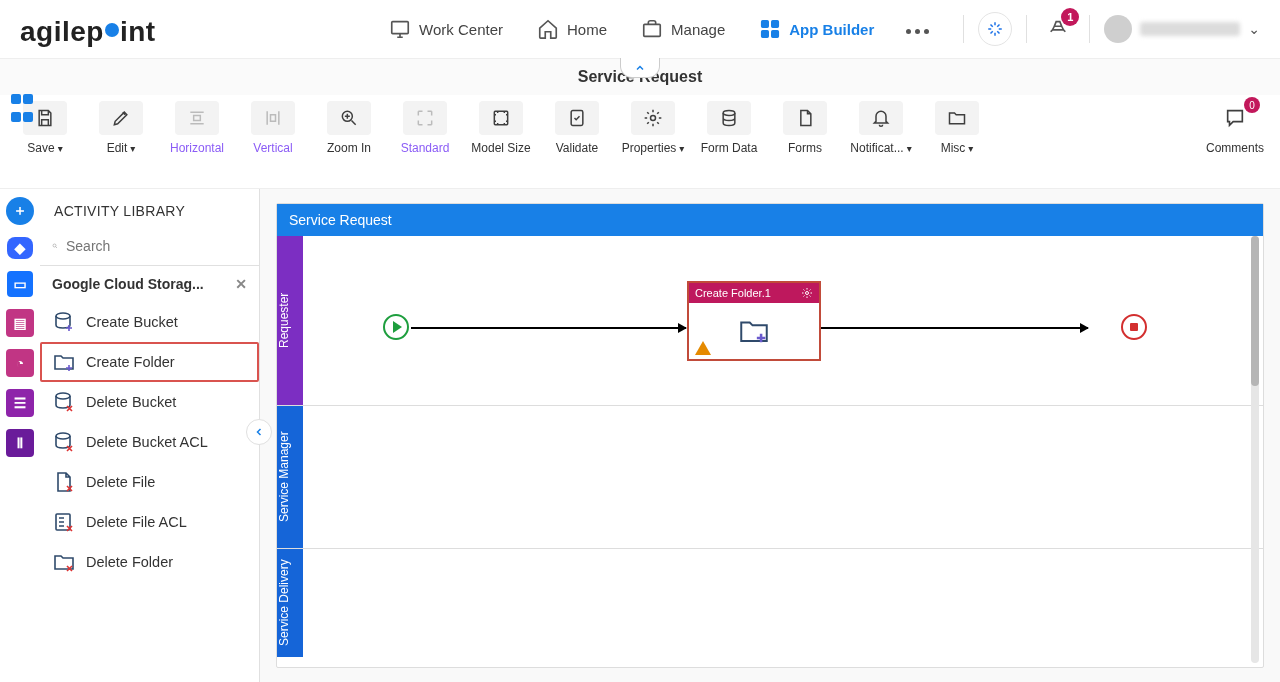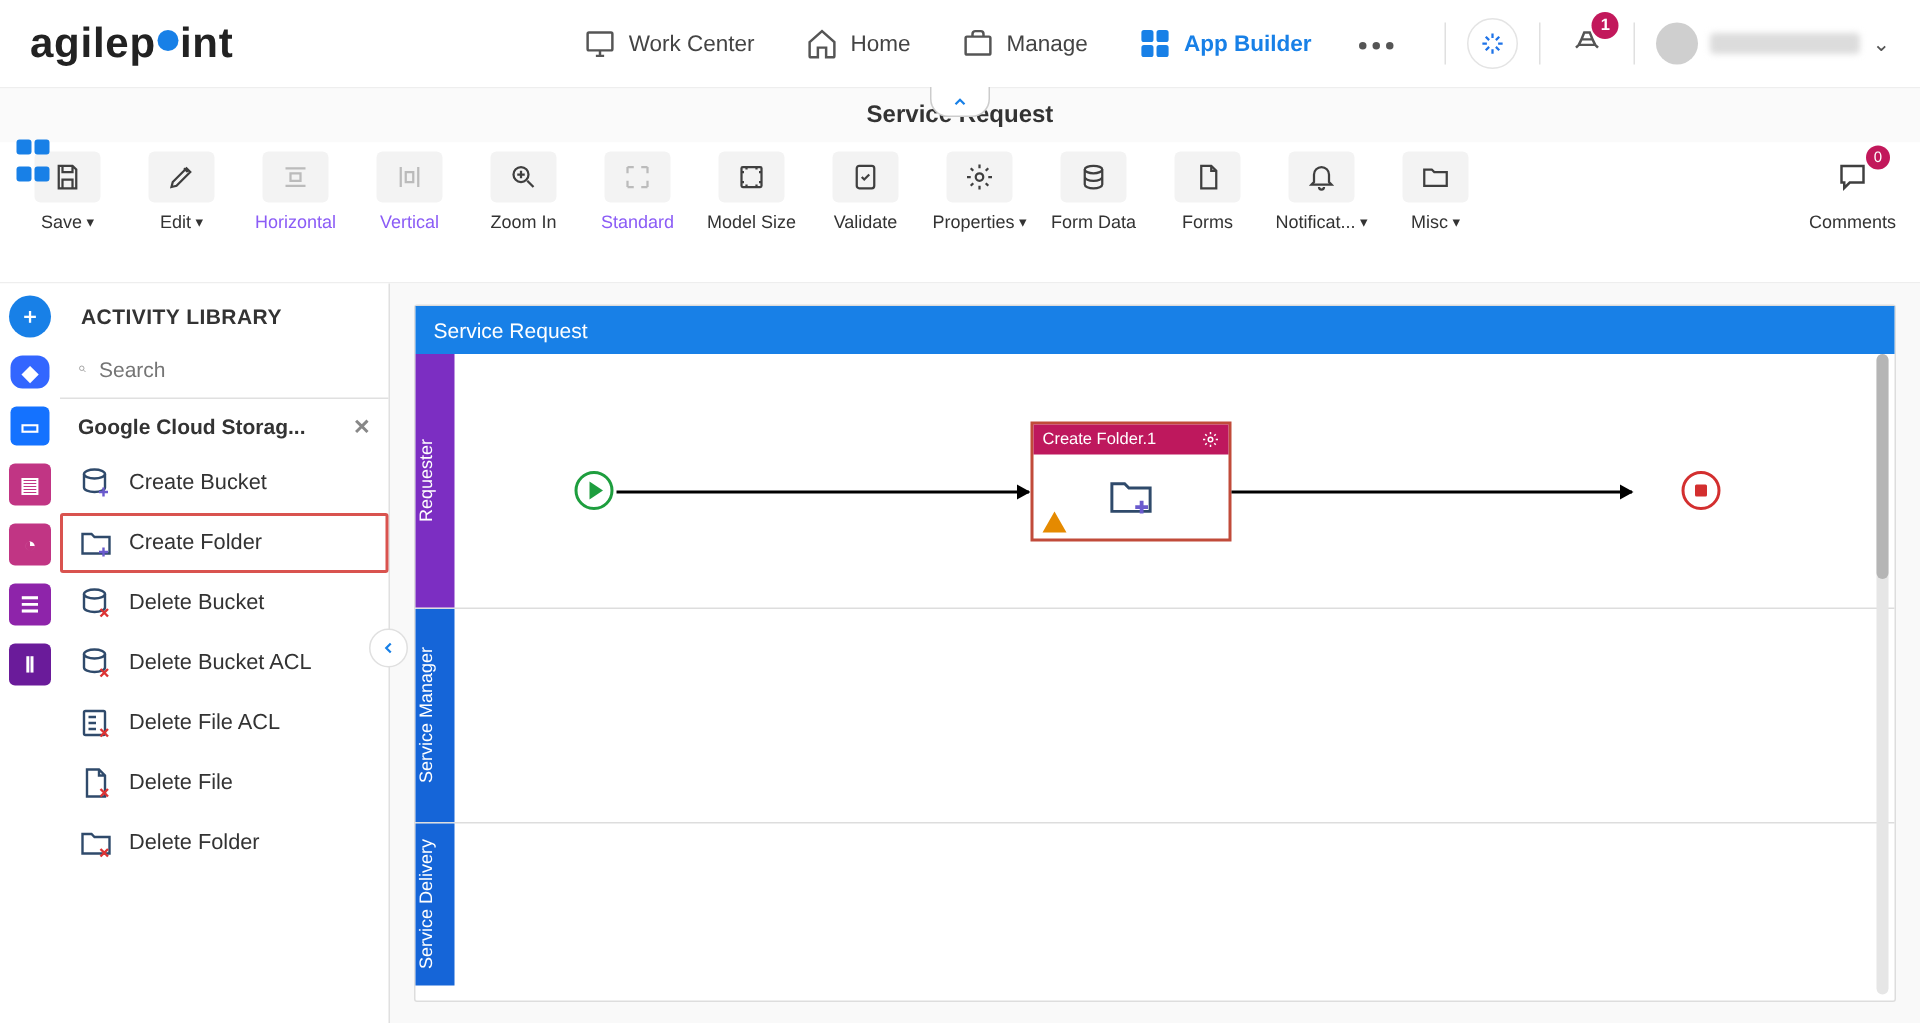--- a/index.html
+++ b/index.html
@@ -11,21 +11,21 @@
     --red: #d9534f;
     --green: #1e9e3e;
     --purple: #7c2ec2;
     --magenta: #c13584;
     --badge: #c2185b;
   }
   * { box-sizing: border-box; margin: 0; padding: 0; font-family: Arial, Helvetica, sans-serif; }
   body { width: 1280px; height: 682px; overflow: hidden; background: #fff; color: var(--text); position: relative; }
 
   
-  .topbar { height: 58px; display: flex; align-items: center; padding: 0 20px; }
+  .topbar { height: 58px; display: flex; align-items: flex-end; padding: 10px 20px; }
   .logo { font-size: 28px; font-weight: 700; letter-spacing: 0.5px; color: #222; display: flex; align-items: center; }
   .logo .dot { width: 14px; height: 14px; background: var(--primary); border-radius: 50%; margin: 0 1px; position: relative; top: -2px; }
   .nav { margin-left: auto; display: flex; align-items: center; gap: 6px; }
   .nav-item { display:flex; align-items:center; gap:8px; padding: 8px 14px; font-size: 15px; color: #444; cursor:pointer; border-radius:4px; }
   .nav-item.active { color: var(--primary); font-weight:600;}
   .nav-item.active svg { fill: var(--primary); stroke: var(--primary); }
   .nav-item svg { stroke:#555; fill:none; }
   .nav-more { padding:8px 10px; cursor:pointer; }
   .nav-more span { display:inline-block; width:5px; height:5px; background:#555; border-radius:50%; margin:0 2px; }
   .nav-right { display:flex; align-items:center; gap:14px; margin-left:16px; }
@@ -61,21 +61,21 @@
   
   .rail { width:40px; background:#fff; display:flex; flex-direction:column; align-items:center; gap:12px; padding-top:8px;}
   .rail .chip { width:28px; height:28px; border-radius:50%; display:flex; align-items:center; justify-content:center; color:#fff; font-size:14px; font-weight:700; cursor:pointer;}
   .rail .chip1{background:var(--primary);} .rail .chip2{background:#3366ff; border-radius:8px;} .rail .chip3{background:#1472ff; border-radius:4px;}
   .rail .chip.m { background:var(--magenta); border-radius:4px;}
   .rail .chip.p { background:#8e24aa; border-radius:4px;}
   .rail .chip.v { background:#6a1b9a; border-radius:4px;}
 
   
   .sidebar { width:220px; border-right:1px solid var(--border); background:#fff; display:flex; flex-direction:column; position:relative;}
-  .sidebar-title { padding:14px 14px; font-weight:700; font-size:14px; letter-spacing:.3px;}
+  .sidebar-title { padding:14px 14px; font-weight:400; font-size:14px; letter-spacing:.3px;}
   .search-row { display:flex; align-items:center; padding:4px 12px 10px 12px; gap:8px; border-bottom:1px solid var(--border);}
   .search-row input { border:none; outline:none; font-size:14px; flex:1; color:#555; background:transparent;}
   .category-row { display:flex; align-items:center; justify-content:space-between; padding:10px 12px; font-weight:600; font-size:14px; cursor:pointer;}
   .category-row .x { color:#888; cursor:pointer; }
   .act-item { display:flex; align-items:center; gap:10px; padding:8px 12px; font-size:14.5px; cursor:grab;}
   .act-item svg { flex:none; }
   .act-item.selected { border:2px solid #d9534f; border-radius:2px; padding:6px 10px;}
   .collapse-handle { position:absolute; right:-13px; top:230px; width:26px; height:26px; border-radius:50%; border:1px solid var(--border); background:#fff; display:flex; align-items:center; justify-content:center; color:var(--primary); cursor:pointer; z-index:5;}
 
   
@@ -376,32 +376,32 @@
     <div class="act-item">
       <svg width="24" height="24" viewBox="0 0 24 24" fill="none" stroke="#2f4a6b" stroke-width="1.6">
           <ellipse cx="11" cy="6" rx="7" ry="3"></ellipse>
           <path d="M4 6v9c0 1.7 3.1 3 7 3s7-1.3 7-3V6"></path>
           <path stroke="#d33" d="M15 16l5 5M20 16l-5 5"></path>
         </svg>
       <span>Delete Bucket ACL</span>
     </div>
     <div class="act-item">
       <svg width="24" height="24" viewBox="0 0 24 24" fill="none" stroke="#2f4a6b" stroke-width="1.6">
+          <path d="M6 3h8l4 4v14H6zM14 3v4h4"></path>
+          <path stroke="#d33" d="M15 16l5 5M20 16l-5 5"></path>
+        </svg>
+      <span>Delete File</span>
+    </div>
+    <div class="act-item">
+      <svg width="24" height="24" viewBox="0 0 24 24" fill="none" stroke="#2f4a6b" stroke-width="1.6">
           <rect x="4" y="4" width="14" height="16" rx="1"></rect>
           <path d="M7 8h5M7 12h5M7 16h5"></path>
           <path stroke="#d33" d="M15 16l5 5M20 16l-5 5"></path>
         </svg>
       <span>Delete File ACL</span>
-    </div>
-    <div class="act-item">
-      <svg width="24" height="24" viewBox="0 0 24 24" fill="none" stroke="#2f4a6b" stroke-width="1.6">
-          <path d="M6 3h8l4 4v14H6zM14 3v4h4"></path>
-          <path stroke="#d33" d="M15 16l5 5M20 16l-5 5"></path>
-        </svg>
-      <span>Delete File</span>
     </div>
     <div class="act-item">
       <svg width="24" height="24" viewBox="0 0 24 24" fill="none" stroke="#2f4a6b" stroke-width="1.6">
           <path d="M3 6h6l2 2h10v11H3z"></path>
           <path stroke="#d33" d="M15 16l5 5M20 16l-5 5"></path>
         </svg>
       <span>Delete Folder</span>
     </div>
 
     <div class="collapse-handle">

